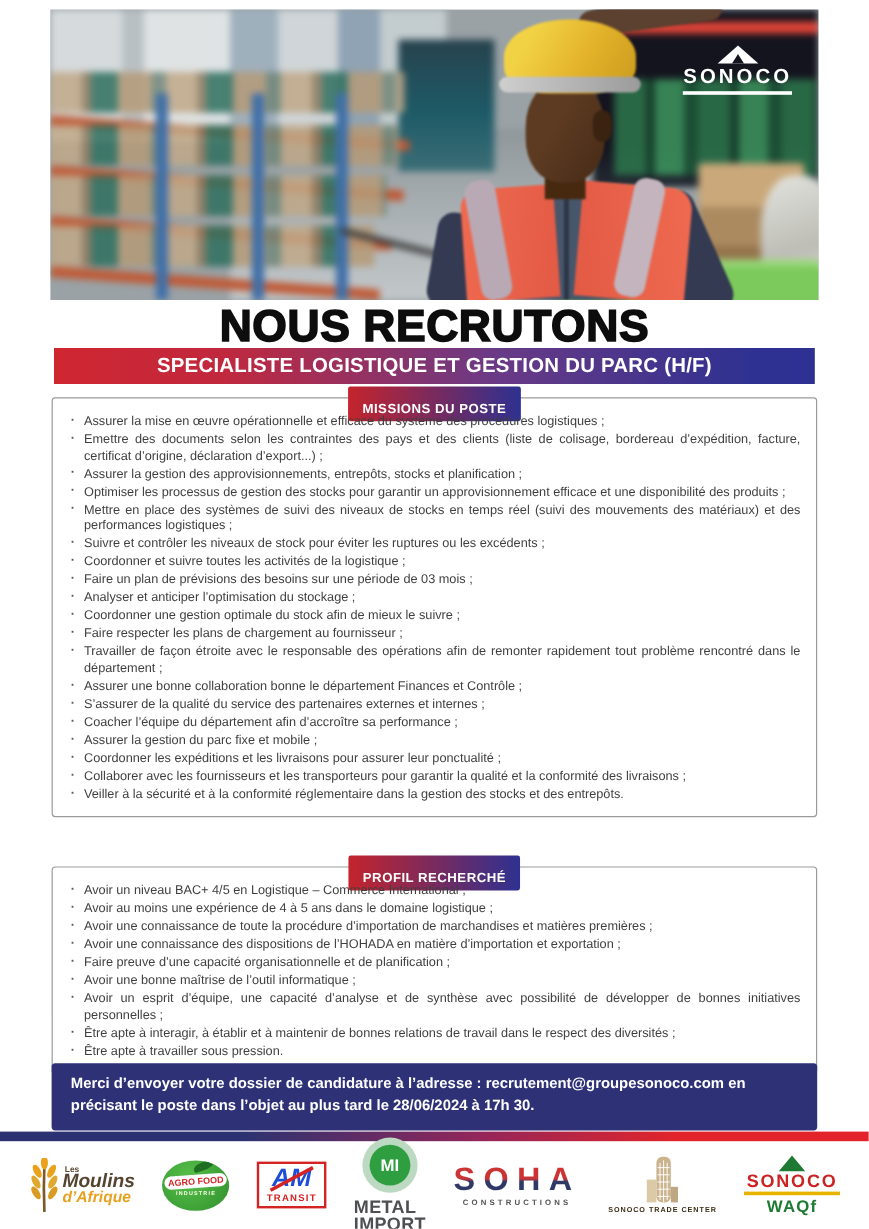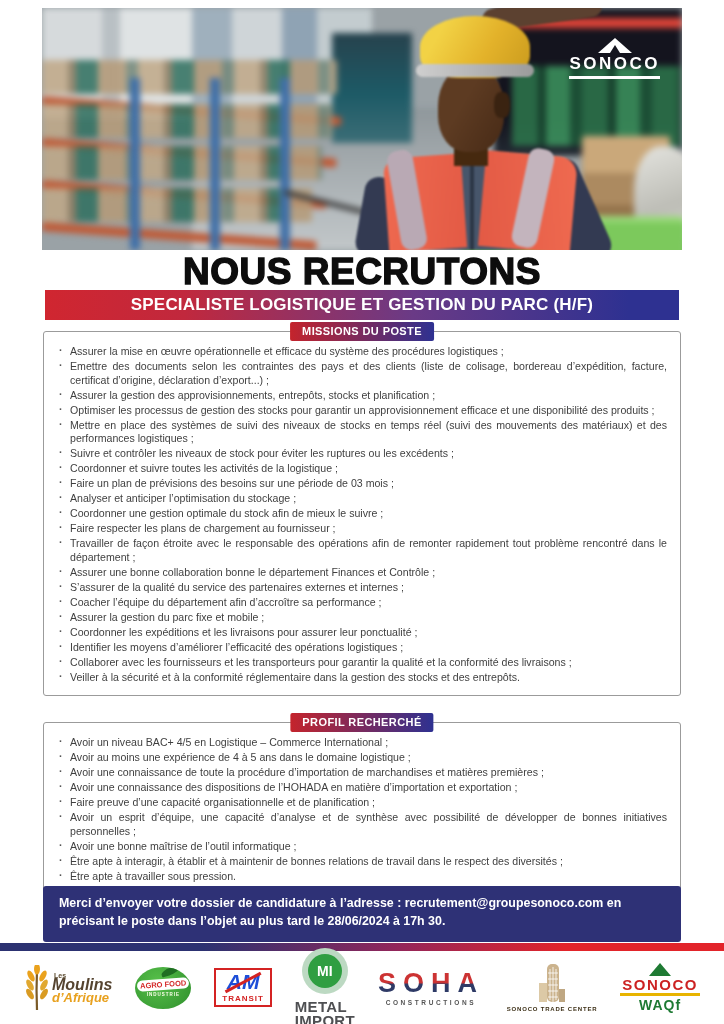--- a/index.html
+++ b/index.html
@@ -69,21 +69,21 @@
     background:linear-gradient(90deg,#d02630 0%,#c1283d 22%,#6a3a86 58%,#2e3191 92%);
     color:#ffffff;font-weight:bold;font-size:17px;letter-spacing:.2px;}
 
   
   .box{position:absolute;left:43px;width:638px;background:#fff;border:1.5px solid #9b9b9b;border-radius:3px;
     padding:11px 13px 9px;box-sizing:border-box;}
   .box-missions{top:331px;}
   .box-profil{top:722px;}
   .badge{position:absolute;top:-10px;left:50%;transform:translateX(-50%);
     background:linear-gradient(90deg,#c4242c,#2e3191);color:#fff;font-weight:bold;font-size:11px;
-    letter-spacing:.4px;padding:3px 12px 4px;border-radius:2px;white-space:nowrap;}
+    letter-spacing:.4px;padding:13px 12px 4px;border-radius:2px;white-space:nowrap;}
   ul.blist{margin:2px 0 0;padding:0;list-style:none;}
   ul.blist li{position:relative;padding-left:13px;margin-bottom:1.6px;
     font-size:10.6px;line-height:1.27;color:#3f3f3f;text-align:justify;}
   ul.blist li::before{content:"·";position:absolute;left:2px;top:-1px;font-weight:bold;color:#555;}
 
   
   .contact{position:absolute;left:43px;top:886px;width:638px;height:56px;box-sizing:border-box;
     background:#2e3176;border-radius:3px;color:#fff;font-weight:bold;font-size:12.4px;line-height:1.45;
     padding:9px 16px;}
   .grad-bar{position:absolute;left:0;top:943px;width:724px;height:8px;
@@ -197,36 +197,35 @@
         <li>Faire un plan de prévisions des besoins sur une période de 03 mois ;</li>
         <li>Analyser et anticiper l’optimisation du stockage ;</li>
         <li>Coordonner une gestion optimale du stock afin de mieux le suivre ;</li>
         <li>Faire respecter les plans de chargement au fournisseur ;</li>
         <li>Travailler de façon étroite avec le responsable des opérations afin de remonter rapidement tout problème rencontré dans le département ;</li>
         <li>Assurer une bonne collaboration bonne le département Finances et Contrôle ;</li>
         <li>S’assurer de la qualité du service des partenaires externes et internes ;</li>
         <li>Coacher l’équipe du département afin d’accroître sa performance ;</li>
         <li>Assurer la gestion du parc fixe et mobile ;</li>
         <li>Coordonner les expéditions et les livraisons pour assurer leur ponctualité ;</li>
-        <li>Identifier les moyens d’améliorer l’efficacité des opérations logistiques ;</li>
         <li>Collaborer avec les fournisseurs et les transporteurs pour garantir la qualité et la conformité des livraisons ;</li>
         <li>Veiller à la sécurité et à la conformité réglementaire dans la gestion des stocks et des entrepôts.</li>
       </ul>
   </section>
 
   <section class="box box-profil">
     <div class="badge">PROFIL RECHERCHÉ</div>
     <ul class="blist">
         <li>Avoir un niveau BAC+ 4/5 en Logistique – Commerce International ;</li>
         <li>Avoir au moins une expérience de 4 à 5 ans dans le domaine logistique ;</li>
         <li>Avoir une connaissance de toute la procédure d’importation de marchandises et matières premières ;</li>
         <li>Avoir une connaissance des dispositions de l’HOHADA en matière d’importation et exportation ;</li>
         <li>Faire preuve d’une capacité organisationnelle et de planification ;</li>
+        <li>Avoir une bonne maîtrise de l’outil informatique ;</li>
         <li>Avoir un esprit d’équipe, une capacité d’analyse et de synthèse avec possibilité de développer de bonnes initiatives personnelles ;</li>
-        <li>Avoir une bonne maîtrise de l’outil informatique ;</li>
         <li>Être apte à interagir, à établir et à maintenir de bonnes relations de travail dans le respect des diversités ;</li>
         <li>Être apte à travailler sous pression.</li>
       </ul>
   </section>
 
   <div class="contact">
     <span>Merci d’envoyer votre dossier de candidature à l’adresse : recrutement@groupesonoco.com en précisant le poste dans l’objet au plus tard le 28/06/2024 à 17h 30.</span>
   </div>
   <div class="grad-bar"></div>
 

